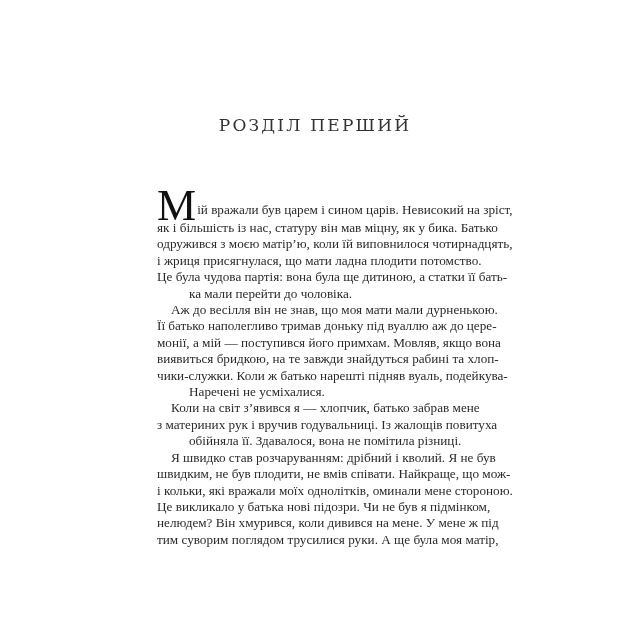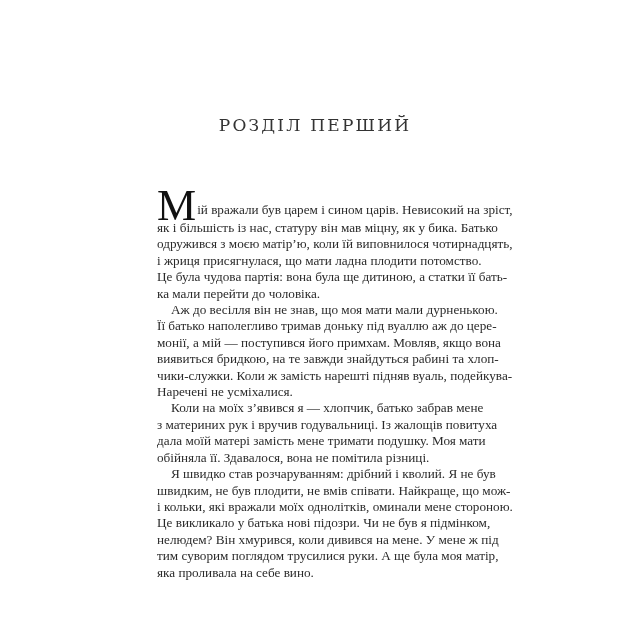--- a/index.html
+++ b/index.html
@@ -9,21 +9,21 @@
     position: absolute; left: 0; top: 115px; width: 630px; text-align: center;
     font-family: "DejaVu Serif", serif; font-size: 17px; letter-spacing: 2.2px;
     color: #333; font-weight: normal;
   }
   .body-text {
     position: absolute; left: 157px; top: 186px; width: 316px;
     font-family: "Liberation Serif", serif; font-size: 13.2px; line-height: 16.4px;
     color: #2a2a2a; text-align: justify; hyphens: manual;
   }
   .line { display: block; white-space: nowrap; text-align-last: justify; text-align: justify; }
-  .line.last { text-align-last: left; }
+  .line.last { text-align-last: left; margin-left: 32px; }
   .line.indent { text-indent: 14px; }
   .dropcap {
     float: left; font-family: "Liberation Serif", serif; font-size: 44px; line-height: 32px;
     height: 30px; margin-top: 4px; margin-right: 1px; color: #111;
   }
 </style>
 </head>
 <body>
 
 <div class="page">
@@ -38,34 +38,32 @@
       <span class="line">і жриця присягнулася, що мати ладна плодити потомство.</span>
       <span class="line">Це була чудова партія: вона була ще дитиною, а статки її бать-</span>
       <span class="line last">ка мали перейти до чоловіка.</span>
     </div>
 
     <div>
       <span class="line indent">Аж до весілля він не знав, що моя мати мали дурненькою.</span>
       <span class="line">Її батько наполегливо тримав доньку під вуаллю аж до цере-</span>
       <span class="line">монії, а мій — поступився його примхам. Мовляв, якщо вона</span>
       <span class="line">виявиться бридкою, на те завжди знайдуться рабині та хлоп-</span>
-      <span class="line">чики-служки. Коли ж замість нарешті підняв вуаль, подейкува-</span>
+      <span class="line">чики-служки. Коли ж батько нарешті підняв вуаль, подейкува-</span>
       <span class="line last">Наречені не усміхалися.</span>
     </div>
 
     <div>
-      <span class="line indent">Коли на моїх з’явився я — хлопчик, батько забрав мене</span>
+      <span class="line indent">Коли на світ з’явився я — хлопчик, батько забрав мене</span>
       <span class="line">з материних рук і вручив годувальниці. Із жалощів повитуха</span>
-      <span class="line">дала моїй матері замість мене тримати подушку. Моя мати</span>
       <span class="line last">обійняла її. Здавалося, вона не помітила різниці.</span>
     </div>
 
     <div>
       <span class="line indent">Я швидко став розчаруванням: дрібний і кволий. Я не був</span>
       <span class="line">швидким, не був плодити, не вмів співати. Найкраще, що мож-</span>
       <span class="line">і кольки, які вражали моїх однолітків, оминали мене стороною.</span>
       <span class="line">Це викликало у батька нові підозри. Чи не був я підмінком,</span>
       <span class="line">нелюдем? Він хмурився, коли дивився на мене. У мене ж під</span>
       <span class="line">тим суворим поглядом трусилися руки. А ще була моя матір,</span>
-      <span class="line last">яка проливала на себе вино.</span>
     </div>
   </div>
 </div>
 
 </body></html>

